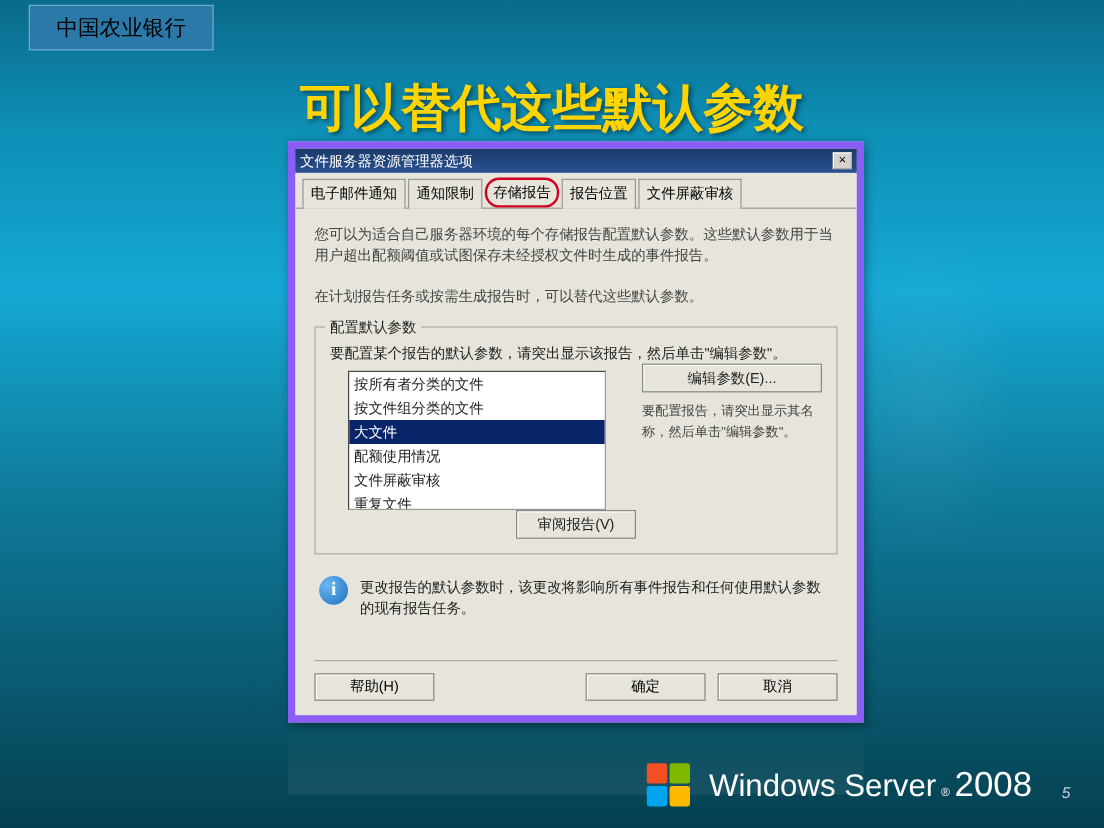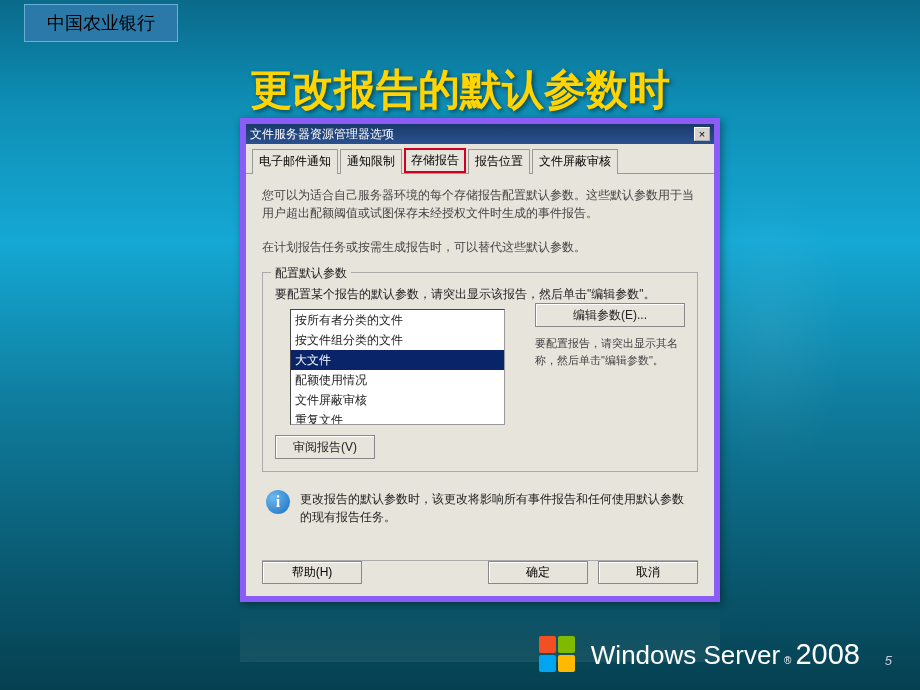--- a/index.html
+++ b/index.html
@@ -38,42 +38,42 @@
     }
     .titlebar .close {
       width: 16px; height: 14px; background: #d6d3ce;
       border: 1px outset #fff; text-align: center;
       line-height: 12px; font-family: Arial; color: #000;
       font-size: 11px; cursor: pointer;
     }
     .tabs { padding: 4px 6px 0 6px; display: flex; gap: 2px; border-bottom: 1px solid #999; }
     .tab { padding: 3px 6px; background: #e7e4dc; border: 1px solid #999; border-bottom: none;
       position: relative; top: 1px; cursor: pointer; }
-    .tab.active { border: 2px solid #d00020; border-radius: 0; padding: 2px 5px; top: 0; }
+    .tab.active { border: 2px solid #d00020; border-radius: 12px; padding: 2px 5px; top: 0; }
     .content { padding: 10px 16px; color: #222; line-height: 1.5; }
     .note { color: #444; margin: 2px 0 16px 0; }
     .group {
       border: 1px solid #aaa; padding: 12px; margin-top: 8px;
       position: relative;
     }
     .group-title { position: absolute; top: -9px; left: 8px; background: #e7e4dc; padding: 0 4px; }
     .listbox {
       width: 215px; height: 116px; background: #fff; border: 1px inset #999;
       margin-top: 6px; overflow: hidden;
     }
     .listbox .opt { padding: 1px 4px; cursor: pointer; }
     .listbox .opt.sel { background: #0a246a; color: #fff; }
     .rowflex { display: flex; align-items: flex-start; gap: 30px; justify-content: flex-end; }
     .btn {
       background: #e7e4dc; border: 1px solid #888; padding: 2px 12px;
       min-width: 100px; text-align: center; cursor: pointer;
       box-shadow: 1px 1px 0 #fff inset;
     }
     .sidehint { font-size: 11px; color: #444; margin-top: 8px; width: 150px; }
-    .review { display: flex; margin-top: 10px; }
+    .review { display: flex; justify-content: center; }
     .info-row { display: flex; align-items: flex-start; gap: 10px; margin: 18px 4px; }
     .info-icon {
       width: 24px; height: 24px; border-radius: 50%;
       background: radial-gradient(circle at 30% 30%, #6cb8f0, #1a6fc0);
       color: #fff; font-weight: bold; font-family: Georgia, serif;
       text-align: center; line-height: 24px; font-size: 16px;
       flex-shrink: 0;
     }
     .divider { height: 1px; background: #aaa; margin: 6px 16px; }
     .button-row {
@@ -101,21 +101,21 @@
     .brand-text .year { font-size: 29px; }
     .pagenum { position: absolute; bottom: 22px; right: 28px; color: #ccd; font-size: 13px; font-style: italic; }
   </style>
 </head>
 <body>
 
 <div class="watermark"></div>
 
 <div class="badge">中国农业银行</div>
 
-<div class="slide-title">更改报告的默认参数时</div>
+<div class="slide-title">可以替代这些默认参数</div>
 
 <div class="dialog">
   <div class="titlebar">
     <span>文件服务器资源管理器选项</span>
     <span class="close">×</span>
   </div>
 
   <div class="tabs">
     <div class="tab">电子邮件通知</div>
     <div class="tab">通知限制</div>

